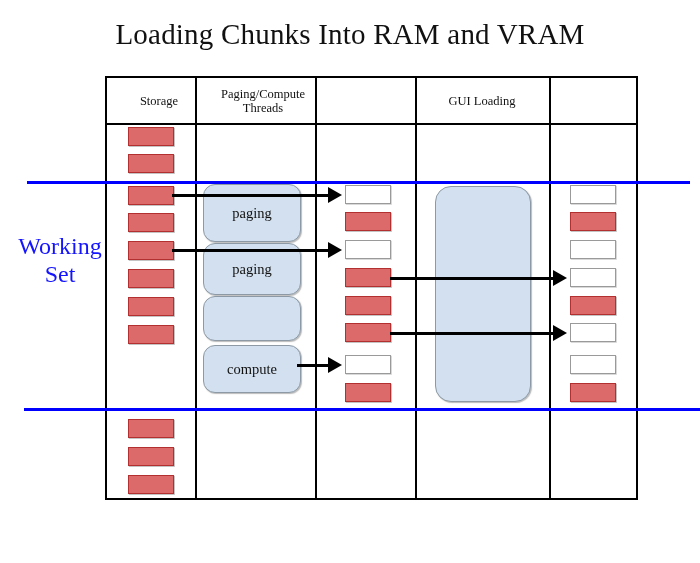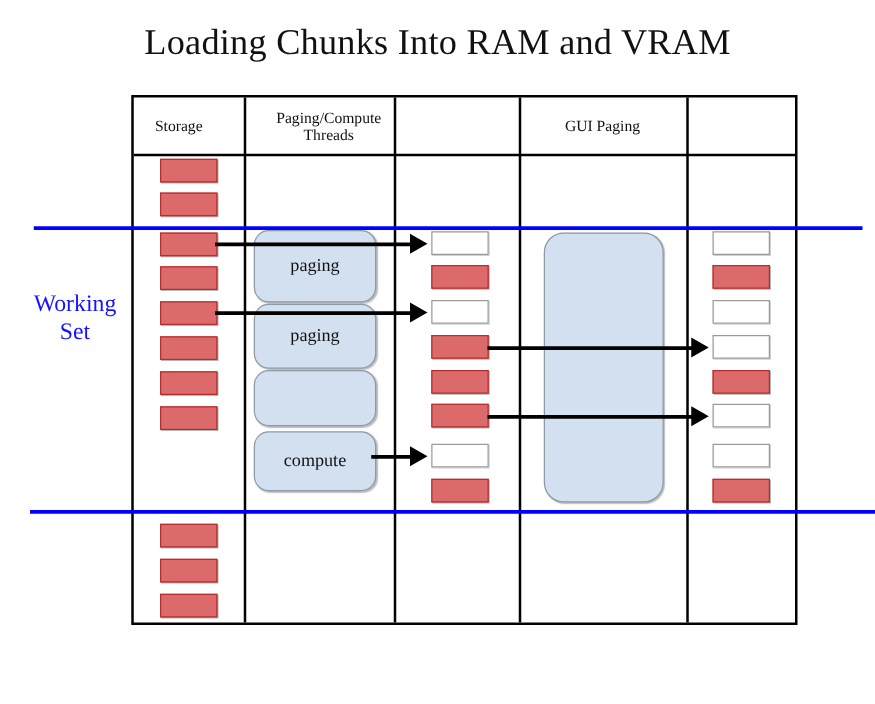--- a/index.html
+++ b/index.html
@@ -129,43 +129,43 @@
     height: 0;
     border-top: 3px solid #0000ff;
   }
   #ws-label {
     position: absolute;
     left: 10px;
     top: 233px;
     width: 100px;
     text-align: center;
     color: #1414ff;
-    font-size: 19px;
+    font-size: 24px;
     line-height: 1.15;
     font-family: "Liberation Serif", serif;
   }
 </style>
 </head>
 <body>
 
 <div id="canvas">
 
   <div id="title">Loading Chunks Into RAM and VRAM</div>
 
   <div id="table">
     <div id="header-rule"></div>
 
     <div class="vline" style="left:88px"></div>
     <div class="vline" style="left:208px"></div>
     <div class="vline" style="left:308px"></div>
     <div class="vline" style="left:442px"></div>
 
-    <div class="col-head" style="left:0px;width:72px">Storage</div>
+    <div class="col-head" style="left:16px;width:72px">Storage</div>
     <div class="col-head" style="left:88px;width:136px;padding:0 18px;box-sizing:border-box">Paging/Compute Threads</div>
-    <div class="col-head" style="left:308px;width:134px">GUI Paging</div>
+    <div class="col-head" style="left:308px;width:134px">GUI Loading</div>
   </div>
 
   <div class="chunk filled" style="left:128px;top:127px"></div>
   <div class="chunk filled" style="left:128px;top:154px"></div>
   <div class="chunk filled" style="left:128px;top:186px"></div>
   <div class="chunk filled" style="left:128px;top:213px"></div>
   <div class="chunk filled" style="left:128px;top:241px"></div>
   <div class="chunk filled" style="left:128px;top:269px"></div>
   <div class="chunk filled" style="left:128px;top:297px"></div>
   <div class="chunk filled" style="left:128px;top:325px"></div>

